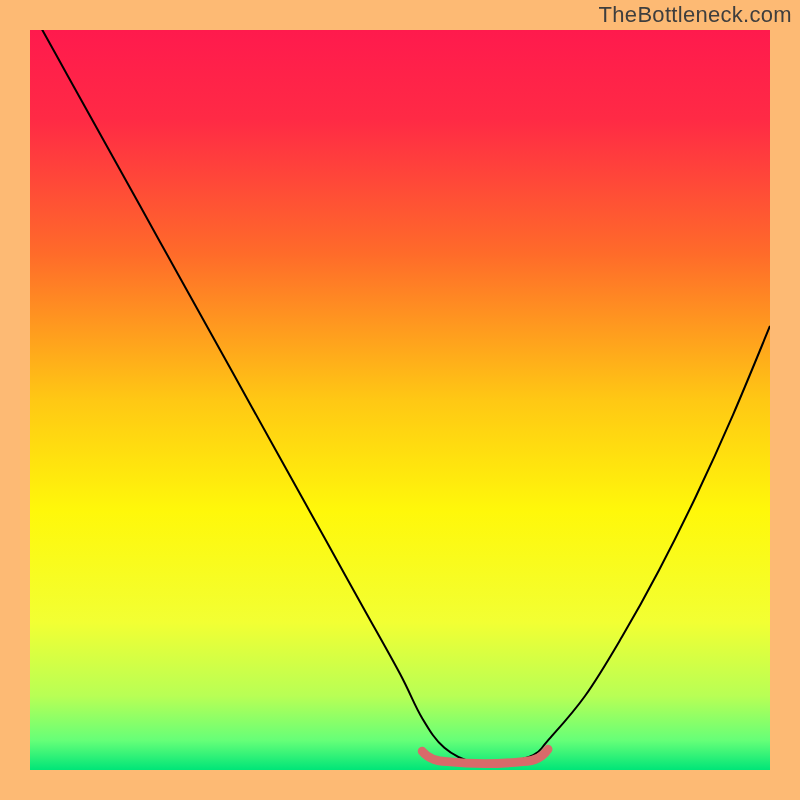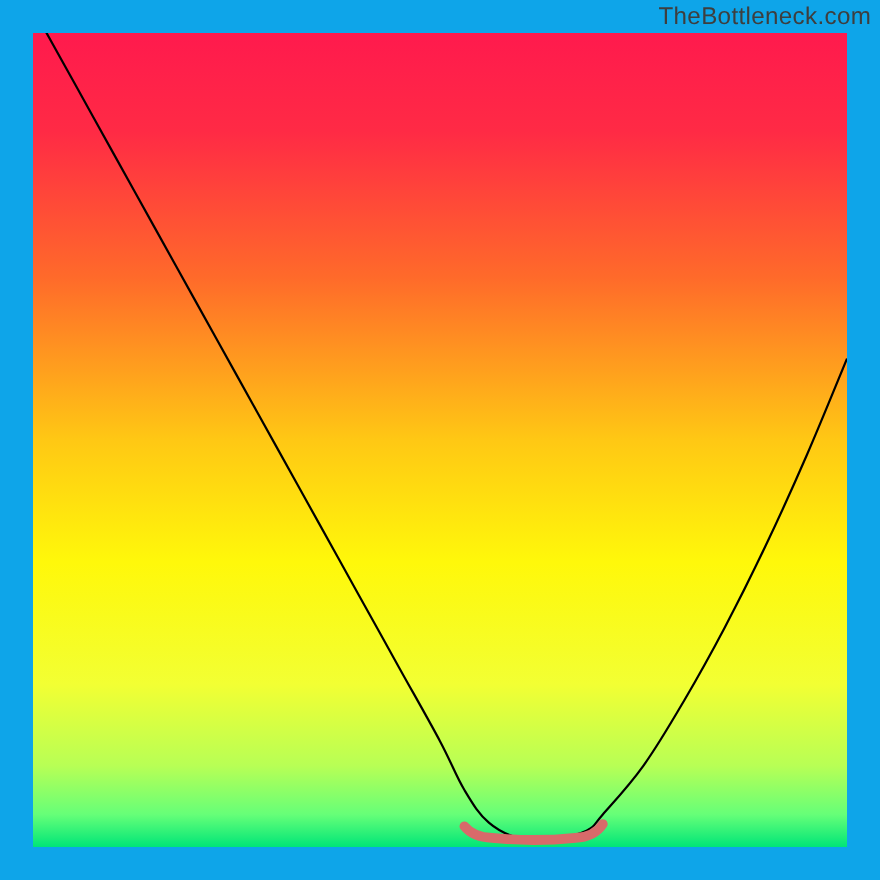--- a/index.html
+++ b/index.html
@@ -8,21 +8,21 @@
     width: 800px;
     height: 800px;
     background: #000;
     overflow: hidden;
     font-family: Arial, Helvetica, sans-serif;
   }
   .frame {
     position: relative;
     width: 800px;
     height: 800px;
-    background: #0ea5e9;
+    background: #fdba74;
   }
   .watermark {
     position: absolute;
     top: 2px;
     right: 8px;
     color: #3e3e3e;
     font-size: 22px;
     font-weight: 500;
     letter-spacing: 0.3px;
     z-index: 10;

